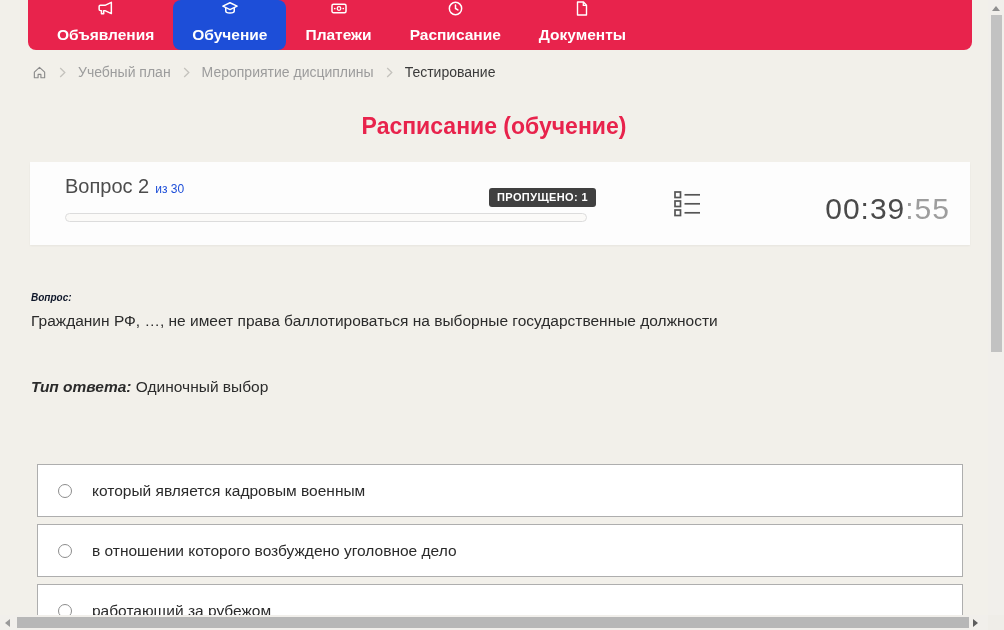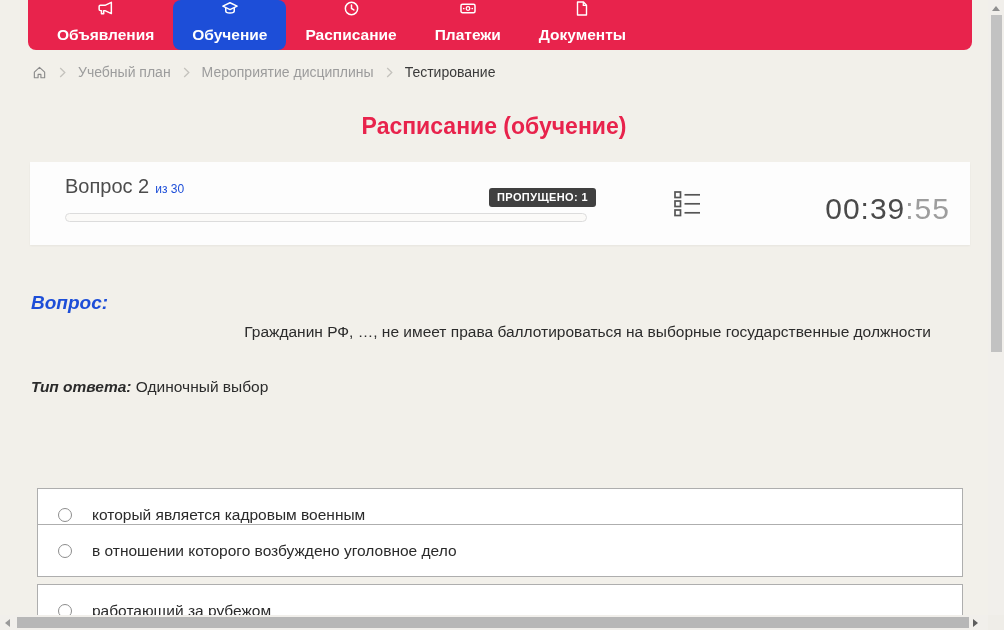--- a/index.html
+++ b/index.html
@@ -70,37 +70,37 @@
   }
   .timer {
     position:absolute; right:20px; top:30px;
     font-size:30px; letter-spacing:1px; color:#4a4a4a; font-weight:400;
   }
   .timer .secs { color:#9d9d9d; }
 
   
   .q-heading {
     position:absolute; left:31px; top:292px;
-    font-size:19px; font-weight:700; font-style:italic; color:#1d4ed8;
+    font-size:10px; font-weight:700; font-style:italic; color:#0f172a;
   }
   .q-text {
-    position:absolute; left:31px; top:323px; width:900px;
-    font-size:15.5px; color:#2b2b2b;text-align:right;
+    position:absolute; left:31px; top:312px; width:900px;
+    font-size:15.5px; color:#2b2b2b;
   }
   .q-type { position:absolute; left:31px; top:378px; font-size:15.5px; color:#2b2b2b; }
   .q-type .type-label { font-weight:700; font-style:italic; }
 
   
   .option-row {
     position:absolute; left:37px; width:926px; height:53px;
     background:#ffffff; border:1px solid #aeaeae;
     display:flex; align-items:center; padding-left:20px; gap:20px;
     cursor:pointer;
   }
-  .option-1 { top:464px;margin-top:24px; }
+  .option-1 { top:464px; }
   .option-2 { top:524px; }
   .option-3 { top:584px; }
   .radio {
     width:14px; height:14px; border-radius:50%;
     border:1px solid #8d8d8d; background:#ffffff; flex:0 0 auto;
   }
   .option-label { font-size:15.5px; color:#2a2a2a; }
 
   
   .v-scrollbar {
@@ -139,36 +139,36 @@
     <span>
         <svg width="18" height="17" viewBox="0 0 16 16">
           <path d="M8 2.6 1.3 5.8 8 9l6.7-3.2L8 2.6z" fill="none" stroke="currentColor" stroke-width="1.4" stroke-linejoin="round"></path>
           <path d="M4 7.6v2.8c0 1 1.8 1.9 4 1.9s4-.9 4-1.9V7.6" fill="none" stroke="currentColor" stroke-width="1.4"></path>
         </svg>
       </span>
     <span>Обучение</span>
   </div>
   <div class="nav-item">
     <span>
-        <svg width="17" height="17" viewBox="0 0 16 16">
-          <circle cx="8" cy="8" r="5.8" fill="none" stroke="currentColor" stroke-width="1.4"></circle>
-          <path d="M8 4.8V8l2.2 1.4" fill="none" stroke="currentColor" stroke-width="1.4" stroke-linecap="round"></path>
-        </svg>
-      </span>
-    <span>Расписание</span>
-  </div>
-  <div class="nav-item">
-    <span>
         <svg width="18" height="17" viewBox="0 0 16 16">
           <rect x="1.4" y="4" width="13.2" height="8" rx="1.4" fill="none" stroke="currentColor" stroke-width="1.4"></rect>
           <circle cx="8" cy="8" r="1.7" fill="none" stroke="currentColor" stroke-width="1.2"></circle>
           <path d="M4 8h.01M12 8h.01" stroke="currentColor" stroke-width="1.6" stroke-linecap="round"></path>
         </svg>
       </span>
     <span>Платежи</span>
+  </div>
+  <div class="nav-item">
+    <span>
+        <svg width="17" height="17" viewBox="0 0 16 16">
+          <circle cx="8" cy="8" r="5.8" fill="none" stroke="currentColor" stroke-width="1.4"></circle>
+          <path d="M8 4.8V8l2.2 1.4" fill="none" stroke="currentColor" stroke-width="1.4" stroke-linecap="round"></path>
+        </svg>
+      </span>
+    <span>Расписание</span>
   </div>
   <div class="nav-item">
     <span>
         <svg width="16" height="17" viewBox="0 0 16 16">
           <path d="M3.5 1.5h6l3 3.2v9.8h-9z" fill="none" stroke="currentColor" stroke-width="1.4" stroke-linejoin="round"></path>
           <path d="M9.3 1.7v3.2h3" fill="none" stroke="currentColor" stroke-width="1.3"></path>
         </svg>
       </span>
     <span>Документы</span>
   </div>

